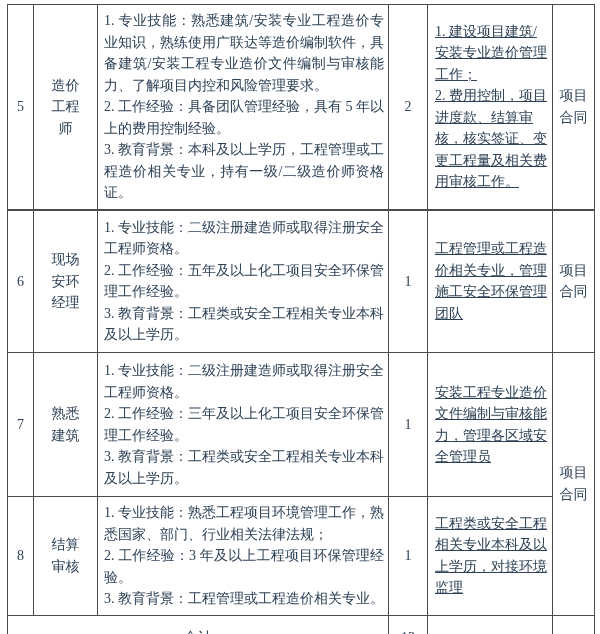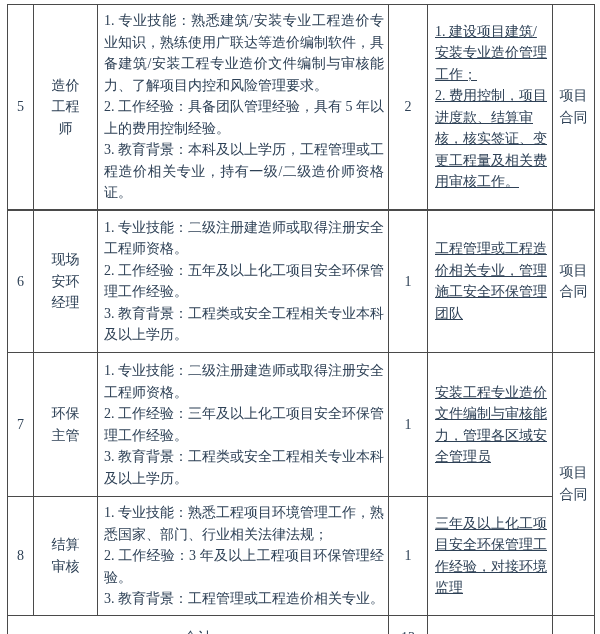--- a/index.html
+++ b/index.html
@@ -104,21 +104,21 @@
       </td>
       <td class="c-count"><span>1</span></td>
       <td class="c-duty">
         <div class="para">工程管理或工程造价相关专业，管理施工安全环保管理团队</div>
       </td>
       <td class="c-contract"><span>项目合同</span></td>
     </tr>
 
     <tr class="r7">
       <td class="c-no"><span>7</span></td>
-      <td class="c-title"><span>环保主管</span></td>
+      <td class="c-title"><span>熟悉建筑</span></td>
       <td class="c-req">
         <div class="para"><span class="lbl">1. 专业技能：</span><span>二级注册建造师或取得注册安全工程师资格。</span></div>
         <div class="para"><span class="lbl">2. 工作经验：</span><span>三年及以上化工项目安全环保管理工作经验。</span></div>
         <div class="para"><span class="lbl">3. 教育背景：</span><span>工程类或安全工程相关专业本科及以上学历。</span></div>
       </td>
       <td class="c-count"><span>1</span></td>
       <td class="c-duty">
         <div class="para">安装工程专业造价文件编制与审核能力，管理各区域安全管理员</div>
       </td>
       <td class="c-contract" rowspan="2"><span>项目合同</span></td>
@@ -127,21 +127,21 @@
     <tr class="r8">
       <td class="c-no"><span>8</span></td>
       <td class="c-title"><span>结算审核</span></td>
       <td class="c-req">
         <div class="para"><span class="lbl">1. 专业技能：</span><span>熟悉工程项目环境管理工作，熟悉国家、部门、行业相关法律法规；</span></div>
         <div class="para"><span class="lbl">2. 工作经验：</span><span>3 年及以上工程项目环保管理经验。</span></div>
         <div class="para"><span class="lbl">3. 教育背景：</span><span>工程管理或工程造价相关专业。</span></div>
       </td>
       <td class="c-count"><span>1</span></td>
       <td class="c-duty">
-        <div class="para">三年及以上化工项目安全环保管理工作经验，对接环境监理</div>
+        <div class="para">工程类或安全工程相关专业本科及以上学历，对接环境监理</div>
       </td>
     </tr>
 
     <tr class="rt">
       <td class="c-total-label" colspan="3"><span>合计</span></td>
       <td class="c-total-count"><span>13</span></td>
       <td></td>
       <td></td>
     </tr>
   </tbody>

